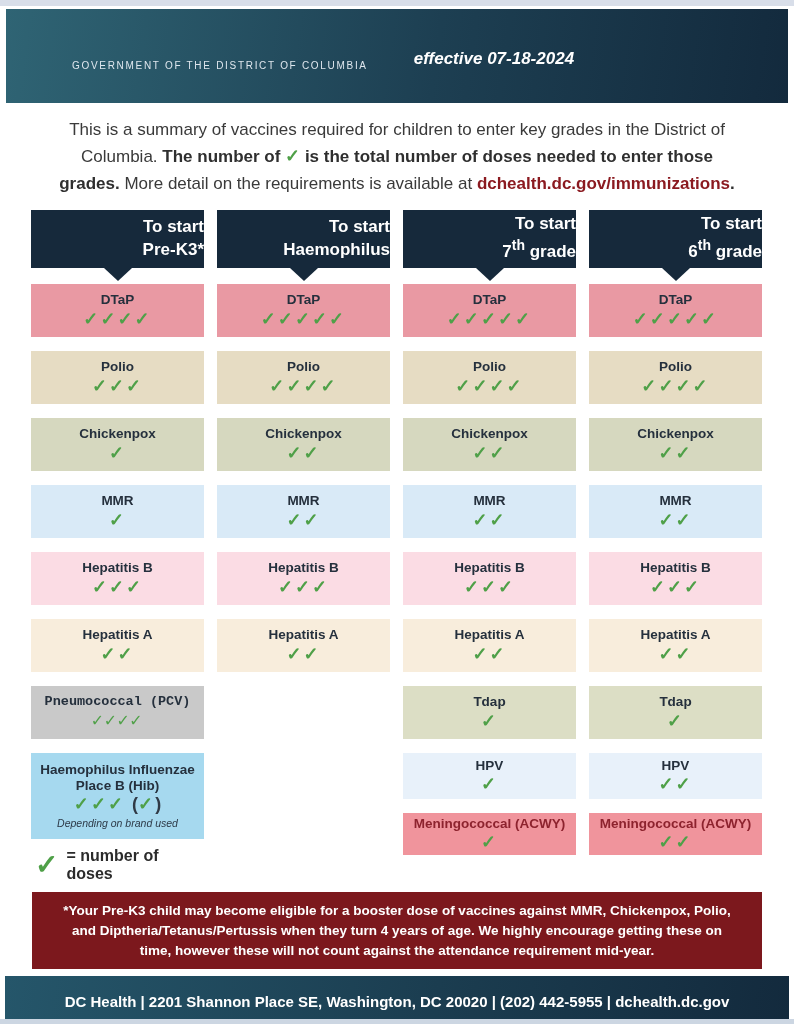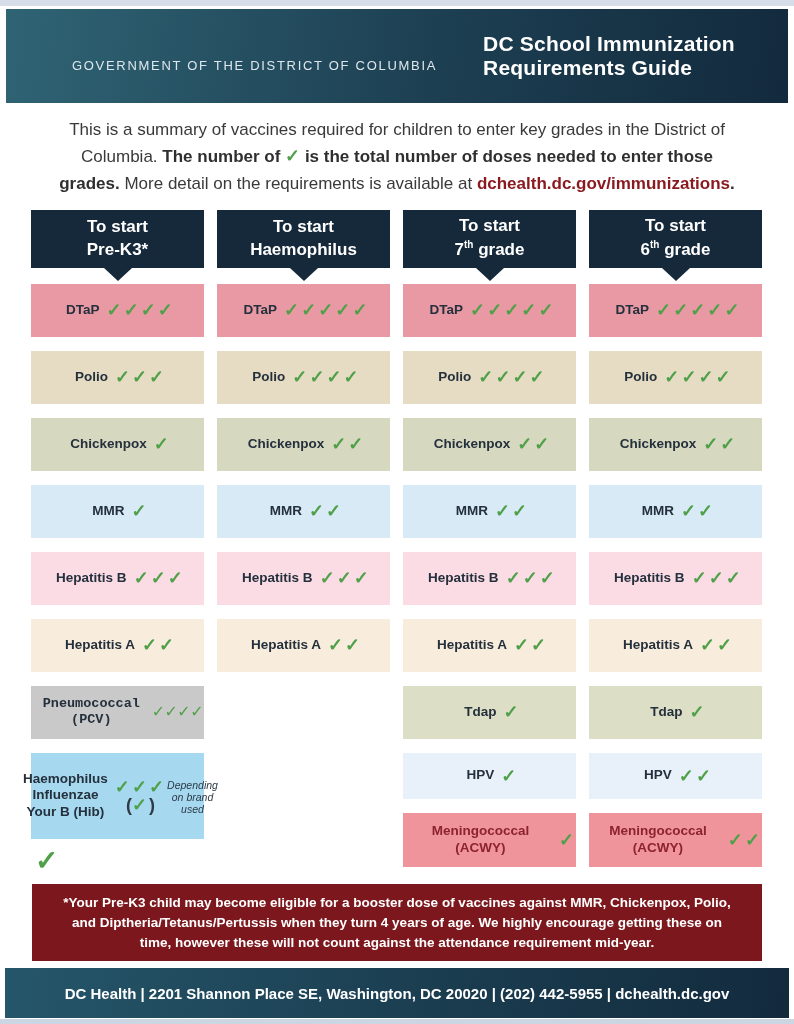--- a/index.html
+++ b/index.html
@@ -18,21 +18,21 @@
     margin:3px 6px 0 6px;
     height:94px;
     background:linear-gradient(98deg,#2f6474 0%,#1d3f52 55%,#132a3d 100%);
     display:flex; align-items:center;
   }
   .logo-block { margin-left:66px; }
   .logo-row { display:flex; align-items:center; color:#fff; }
   .logo-dc { font-size:33px; font-weight:400; letter-spacing:1px; }
   .logo-divider { width:2px; height:32px; background:#cfd9e0; margin:0 9px; }
   .logo-health { font-size:33px; font-weight:800; letter-spacing:.5px; }
-  .logo-sub { color:#dfe7ee; font-size:13px; letter-spacing:1.7px; margin-top:19px; white-space:nowrap; }
+  .logo-sub { color:#dfe7ee; font-size:10px; letter-spacing:1.7px; margin-top:19px; white-space:nowrap; }
   .title-block { margin-left:46px; color:#fff; }
   .banner-title { font-size:21px; font-weight:700; letter-spacing:.2px; }
   .banner-effective { font-size:17px; font-style:italic; font-weight:600; margin-top:6px; }
 
   
   .intro {
     max-width:690px; margin:14px auto 12px auto;
     text-align:center; font-size:17px; line-height:1.55; color:#3a3a3a;
     font-weight:500;
   }
@@ -41,35 +41,35 @@
   .intro .link { color:#8b1a20; font-weight:700; text-decoration:none; cursor:pointer; }
 
   
   .columns {
     width:732px; margin:12px auto 0 auto;
     display:flex; gap:13px; align-items:flex-start;
   }
   .col { width:173px; display:flex; flex-direction:column; gap:14px; }
   .col-header {
     position:relative; height:58px; background:#16293b; color:#fff;
-    display:flex; flex-direction:column; justify-content:center; align-items:center;
+    display:flex; flex-direction:column; justify-content:center; align-items:flex-end;
     font-size:17px; font-weight:700; line-height:1.35; margin-bottom:2px;
   }
-  .col-header sup { font-size:10px; vertical-align:super; }
+  .col-header sup { font-size:14px; vertical-align:super; }
   .col-header::after {
     content:""; position:absolute; left:50%; bottom:-13px; transform:translateX(-50%);
     border-left:14px solid transparent; border-right:14px solid transparent;
     border-top:13px solid #16293b; z-index:2;
   }
   .card {
-    height:53px; display:flex; flex-direction:row; justify-content:center;
+    height:53px; display:flex; flex-direction:column; justify-content:center;
     align-items:center; text-align:center; gap:1px;
   }
   .card.h-sm { height:46px; }
-  .card.h-lg { height:54px; }
+  .card.h-lg { height:42px; }
   .card.tall { height:86px; }
   .card-title { font-size:13.5px; font-weight:700; color:#25303d; line-height:1.2; padding:0 6px; }
   .checks { color:#4fa048; font-size:18px; font-weight:700; letter-spacing:2px; line-height:1; }
   .checks .paren { color:#303a46; font-weight:700; letter-spacing:0; }
   .card-note { font-size:10.5px; font-style:italic; color:#2c3947; margin-top:3px; }
 
   
   .legend { display:flex; align-items:center; gap:8px; margin-top:-6px; padding-left:4px; }
   .legend-check { color:#4fa048; font-size:28px; font-weight:700; line-height:1; }
   .legend-text { font-size:16px; font-weight:700; color:#2b2b2b; }
@@ -93,21 +93,21 @@
 </head>
 <body>
 
 <div class="top-strip"></div>
 
 <header class="banner">
   <div class="logo-block">
     <div class="logo-sub">GOVERNMENT OF THE DISTRICT OF COLUMBIA</div>
   </div>
   <div class="title-block">
-    <div class="banner-title">DC School Immunization Requirements Guide</div>
+    <div class="banner-effective">effective 07-18-2024</div>
   </div>
 </header>
 
 <p class="intro">
   <span>This is a summary of vaccines required for children to enter key grades in the District of Columbia. </span><b><span>The number of </span><span class="inline-check">✓</span><span> is the total number of doses needed to enter those grades. </span></b><span>More detail on the requirements is available at </span><a class="link">dchealth.dc.gov/immunizations</a><b><span>.</span></b>
 </p>
 
 <main class="columns">
 
   <section class="col">
@@ -137,26 +137,27 @@
     </div>
     <div class="card" style="background: rgb(248, 237, 220);">
       <div class="card-title">Hepatitis A</div>
       <div class="checks">✓✓</div>
     </div>
     <div class="card" style="background: rgb(201, 201, 201); font-family: Liberation Mono, monospace;">
       <div class="card-title">Pneumococcal (PCV)</div>
       <div class="checks">✓✓✓✓</div>
     </div>
     <div class="card tall" style="background: rgb(166, 217, 239);">
-      <div class="card-title">Haemophilus Influenzae Your B (Hib)</div>
+      <div class="card-title">Haemophilus Influenzae Place B (Hib)</div>
       <div class="checks"><span>✓✓✓</span> <span class="paren">(</span><span>✓</span><span class="paren">)</span></div>
       <div class="card-note">Depending on brand used</div>
     </div>
     <div class="legend">
       <span class="legend-check">✓</span>
+      <span class="legend-text">= number of doses</span>
     </div>
   </section>
 
   <section class="col">
     <div class="col-header">
       <div>To start</div>
       <div>Haemophilus</div>
     </div>
     <div class="card" style="background: rgb(233, 153, 163);">
       <div class="card-title">DTaP</div>

